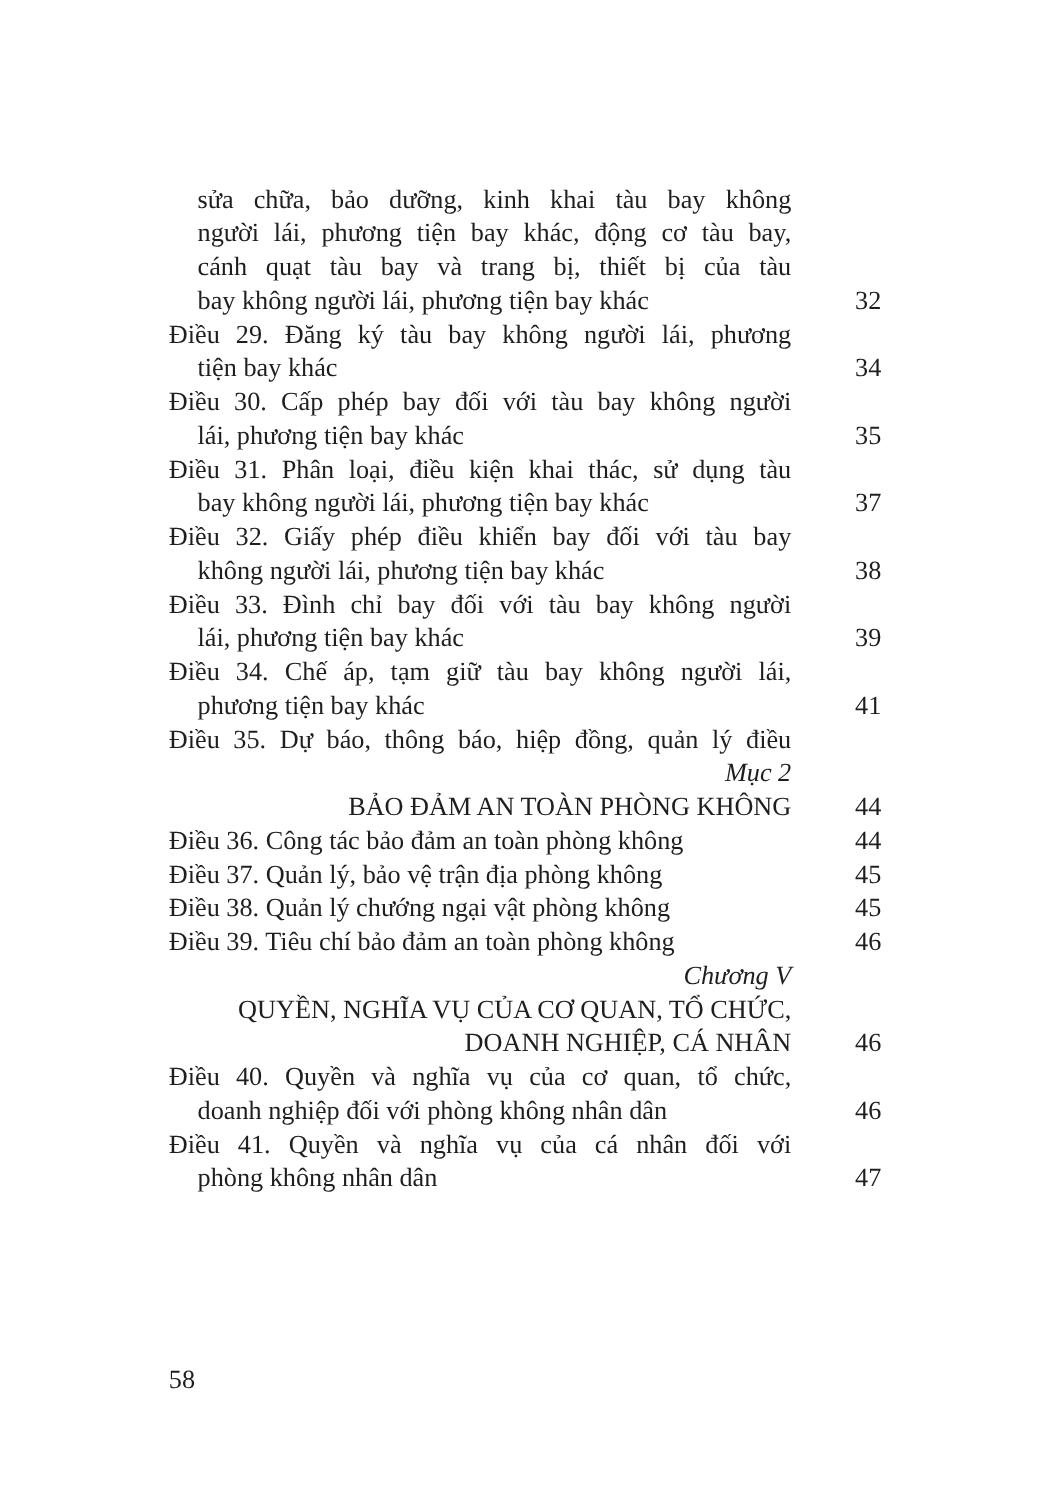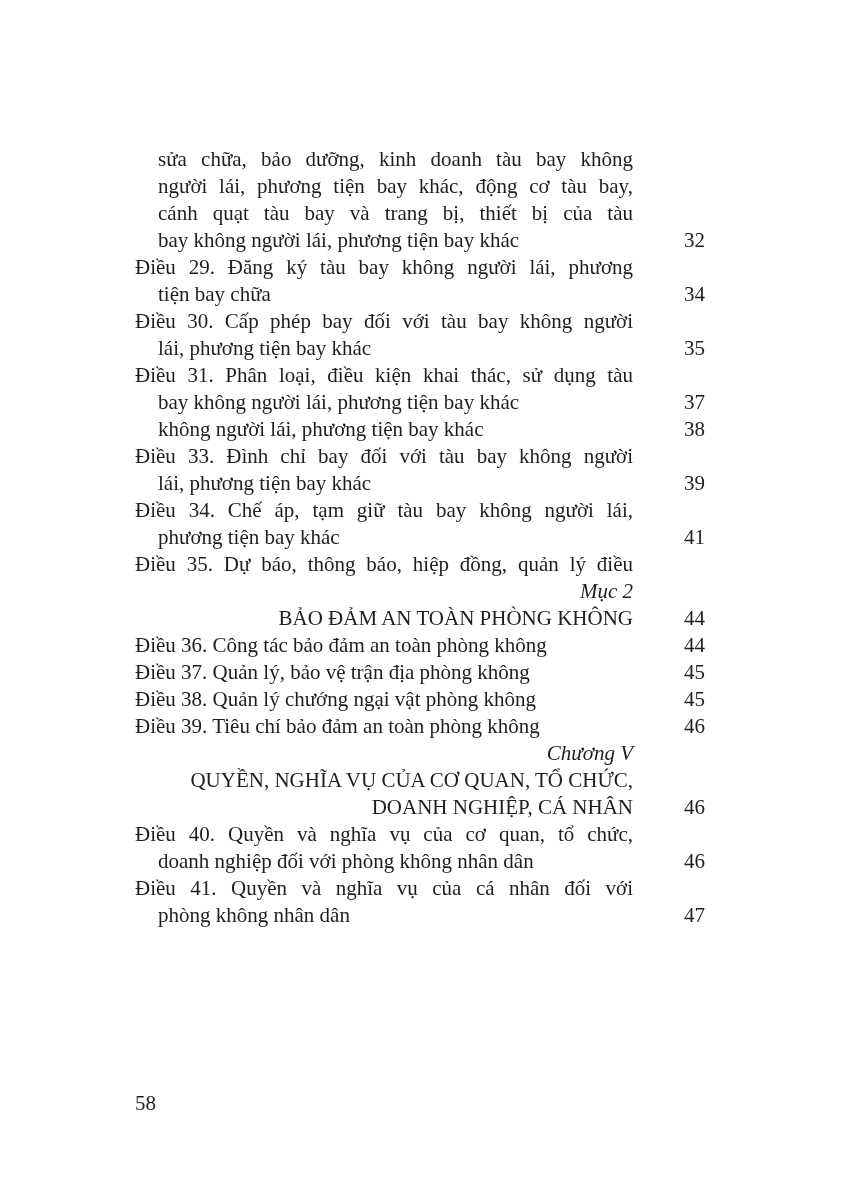--- a/index.html
+++ b/index.html
@@ -73,57 +73,60 @@
     margin-top: 32px;
   }
 </style>
 </head>
 <body>
 
 <div class="page">
   <div class="toc">
 
     <div class="line cont j">
-        <span class="txt">sửa chữa, bảo dưỡng, kinh doanh tàu bay không</span>
+        <span class="txt">sửa chữa, bảo dưỡng, kinh khai tàu bay không</span>
       </div>
     <div class="line cont j">
         <span class="txt">người lái, phương tiện bay khác, động cơ tàu bay,</span>
       </div>
     <div class="line cont j">
         <span class="txt">cánh quạt tàu bay và trang bị, thiết bị của tàu</span>
       </div>
     <div class="line cont last">
         <span class="txt">bay không người lái, phương tiện bay khác</span>
         <span class="pg">32</span>
       </div>
 
     <div class="line j">
         <span class="txt">Điều 29. Đăng ký tàu bay không người lái, phương</span>
       </div>
     <div class="line cont last">
-        <span class="txt">tiện bay chữa</span>
+        <span class="txt">tiện bay khác</span>
         <span class="pg">34</span>
       </div>
 
     <div class="line j">
         <span class="txt">Điều 30. Cấp phép bay đối với tàu bay không người</span>
       </div>
     <div class="line cont last">
         <span class="txt">lái, phương tiện bay khác</span>
         <span class="pg">35</span>
       </div>
 
     <div class="line j">
         <span class="txt">Điều 31. Phân loại, điều kiện khai thác, sử dụng tàu</span>
       </div>
     <div class="line cont last">
         <span class="txt">bay không người lái, phương tiện bay khác</span>
         <span class="pg">37</span>
       </div>
 
+    <div class="line j">
+        <span class="txt">Điều 32. Giấy phép điều khiển bay đối với tàu bay</span>
+      </div>
     <div class="line cont last">
         <span class="txt">không người lái, phương tiện bay khác</span>
         <span class="pg">38</span>
       </div>
 
     <div class="line j">
         <span class="txt">Điều 33. Đình chỉ bay đối với tàu bay không người</span>
       </div>
     <div class="line cont last">
         <span class="txt">lái, phương tiện bay khác</span>

